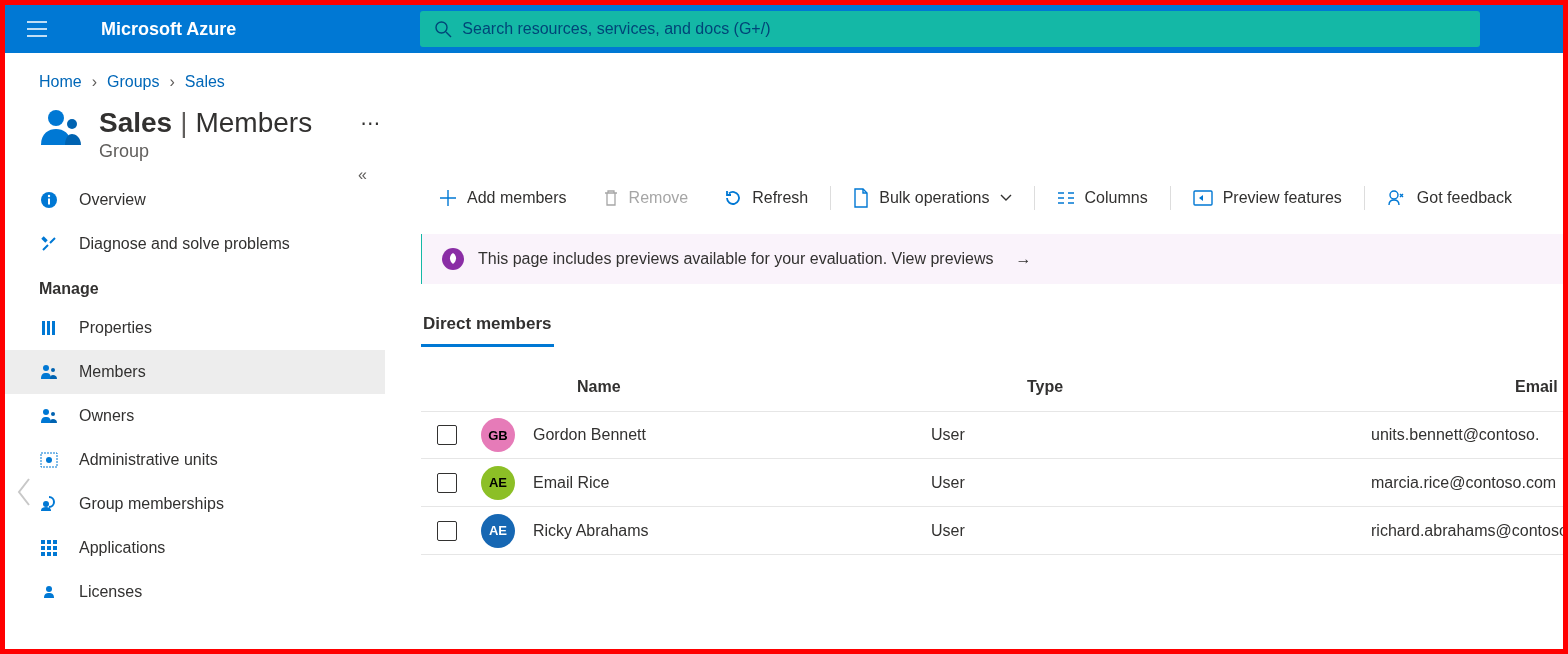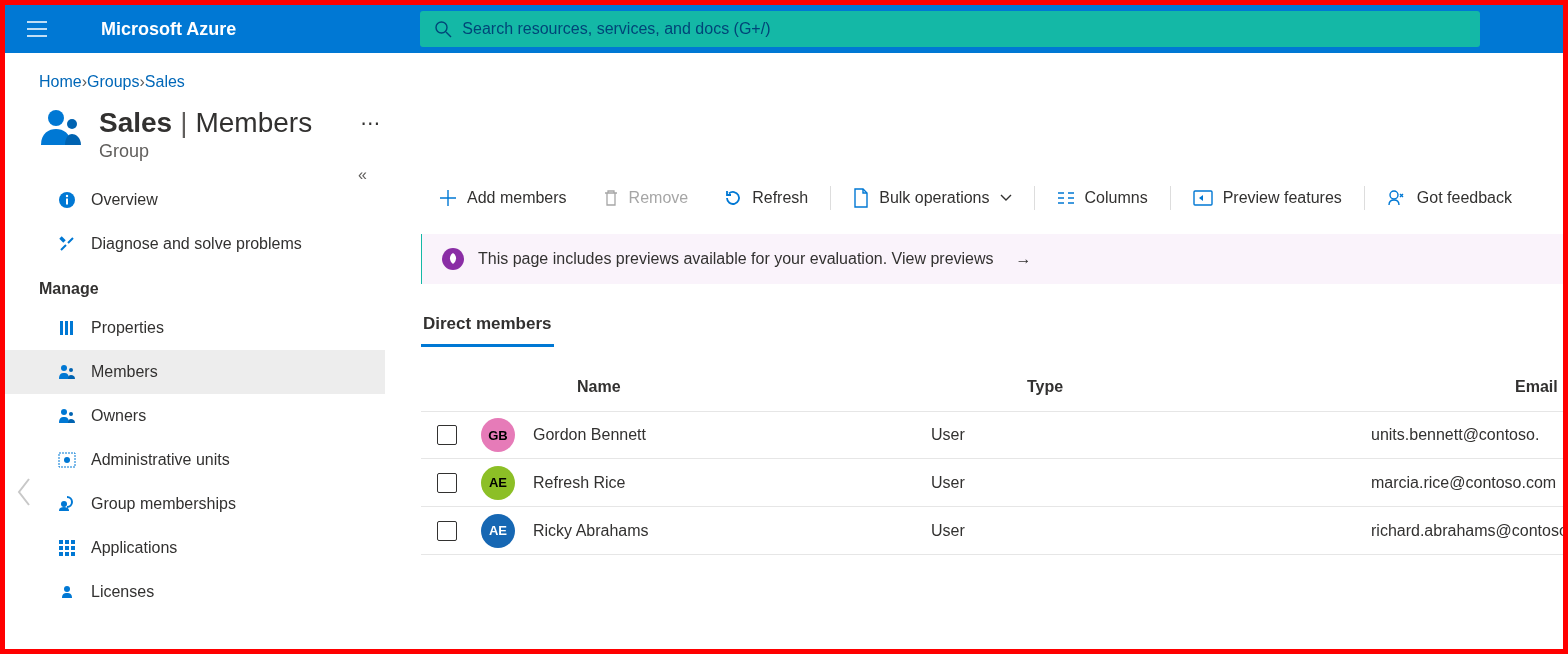--- a/index.html
+++ b/index.html
@@ -46,20 +46,21 @@
     padding: 0 14px;
     color: #004578;
   }
   .searchbox svg { flex-shrink: 0; }
   .searchbox .placeholder { margin-left: 10px; font-size: 16px; color: #004578; }
 
   
   .breadcrumb {
     display: flex;
     align-items: center;
+    gap: 10px;
     padding: 20px 8px 8px 34px;
     font-size: 16px;
   }
   .breadcrumb a { color: #0067b8; text-decoration: none; cursor: pointer; }
   .breadcrumb .sep { color: #605e5c; }
 
   
   .page-header {
     display: flex;
     align-items: flex-start;
@@ -94,22 +95,22 @@
     top: -6px;
     right: 18px;
     color: #605e5c;
     cursor: pointer;
     font-size: 16px;
   }
   .nav-item {
     display: flex;
     align-items: center;
     height: 44px;
-    padding: 0 0 0 52px;
-    gap: 14px;
+    padding: 0 0 0 34px;
+    gap: 20px;
     cursor: pointer;
     font-size: 16px;
     color: #323130;
   }
   .nav-item.selected { background: #ededed; font-weight: 400; }
   .nav-section {
     padding: 14px 0 8px 34px;
     font-size: 16px;
     font-weight: 600;
     color: #323130;
@@ -471,21 +472,21 @@
             </div>
             <div class="cell">User</div>
             <div class="cell">units.bennett@contoso.</div>
           </div>
           <div class="table-row">
             <div class="cell check">
               <div class="checkbox"></div>
             </div>
             <div class="cell namecell">
               <div class="avatar" style="background:#8cbf26;">AE</div>
-              <span>Refresh Rice</span>
+              <span>Email Rice</span>
             </div>
             <div class="cell">User</div>
             <div class="cell">marcia.rice@contoso.com</div>
           </div>
           <div class="table-row">
             <div class="cell check">
               <div class="checkbox"></div>
             </div>
             <div class="cell namecell">
               <div class="avatar" style="background:#1667b3;color:#fff;">AE</div>

